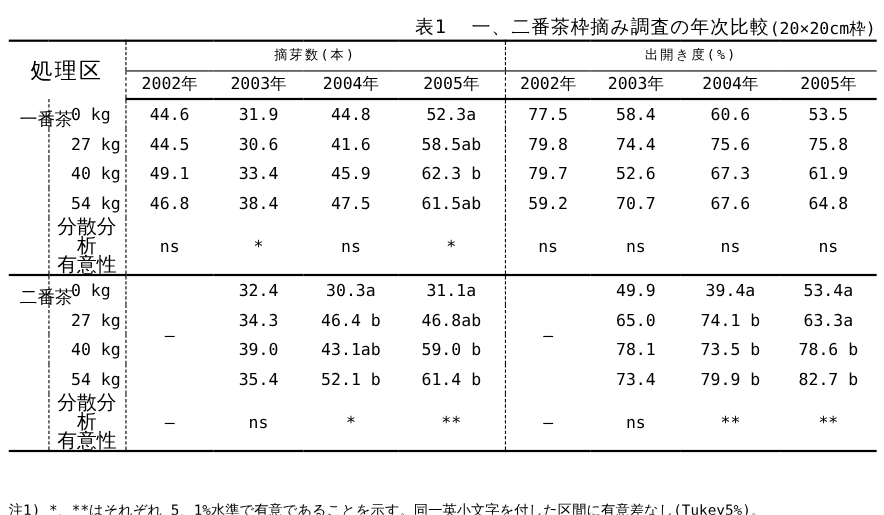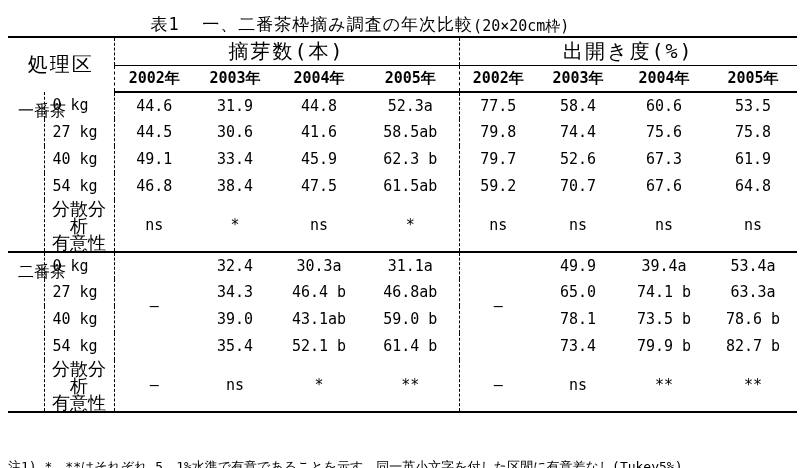--- a/index.html
+++ b/index.html
@@ -1,38 +1,38 @@
 <!DOCTYPE html>
 <html><head>
 <meta charset="utf-8">
 <style>
   html,body{margin:0;padding:0;background:#fff;color:#000;}
   body{width:804px;height:468px;overflow:hidden;
        font-family:"DejaVu Sans Mono","DejaVu Sans",monospace;}
   .page{box-sizing:border-box;width:804px;padding:6px 8px 0 8px;}
-  .title-row{display:flex;justify-content:center;align-items:flex-end;
+  .title-row{display:flex;justify-content:flex-end;align-items:flex-end;
              height:30px;white-space:pre;}
   .title-main{font-size:17px;letter-spacing:1px;}
-  .frame-note{font-size:15px;margin-right:84px;}
+  .frame-note{font-size:15px;}
   table{border-collapse:collapse;table-layout:fixed;width:789px;
         font-size:15px;border-top:2px solid #000;border-bottom:2px solid #000;}
   th,td{font-weight:normal;text-align:center;padding:0;white-space:pre;
         vertical-align:middle;}
   tr.grouphead{height:27px;}
   tr.yearhead{height:26px;}
   tr.datarow{height:27px;}
   tr.anovarow{height:48px;}
-  .group{border-bottom:1px solid #000;font-size:20px;letter-spacing:2px;}
-  .yearhead th{border-bottom:2px solid #000;font-weight:bold;}
+  .group{border-bottom:1px solid #000;font-size:12px;letter-spacing:2px;}
+  .yearhead th{border-bottom:2px solid #000;}
   .th-treat{border-right:1px dashed #000;font-size:20px;letter-spacing:2px;}
   .dashR{border-right:1px dashed #000;}
   .sec{border-right:1px dashed #000;vertical-align:top;
        padding:5px 10px 0 10px;font-size:16px;line-height:27px;
        word-break:break-all;}
-  .treat{text-align:left;padding-left:8px;border-right:1px dashed #000;}
+  .treat{text-align:left;padding-left:20px;border-right:1px dashed #000;}
   .alabel{white-space:pre-line;line-height:17px;font-size:18px;
           border-right:1px dashed #000;}
   tr.sec2-start > th, tr.sec2-start > td{border-top:2px solid #000;}
   .notes{font-size:13px;line-height:19px;padding-top:6px;white-space:pre;}
 </style>
 </head>
 <body>
 
 <div class="page">
 

